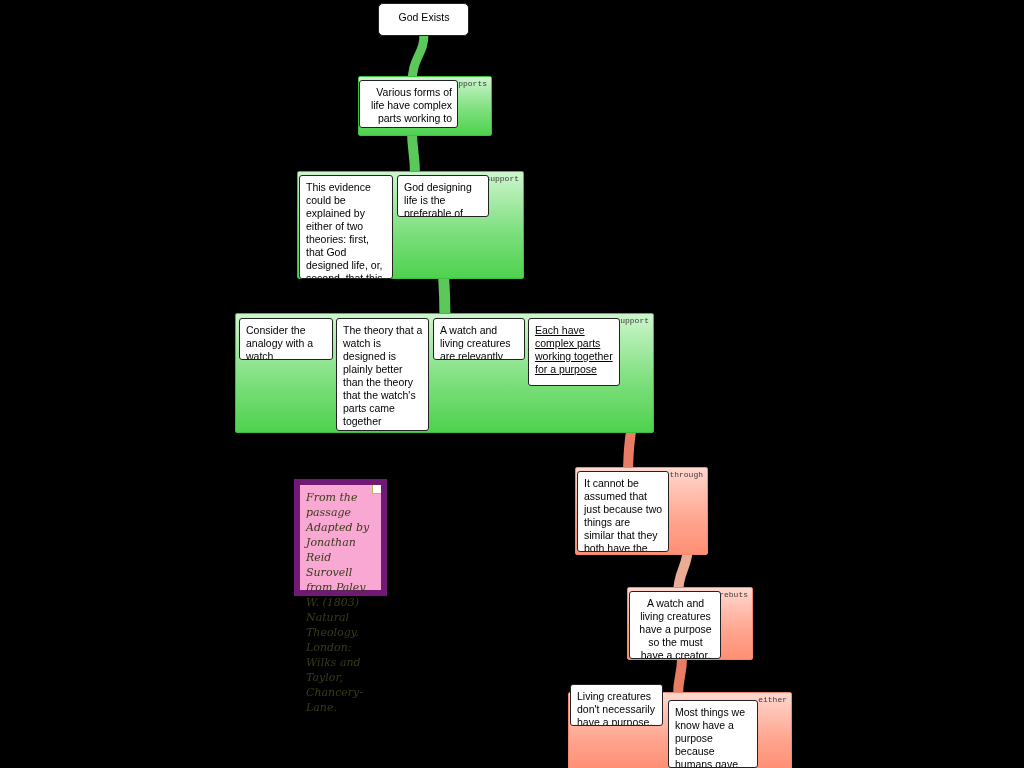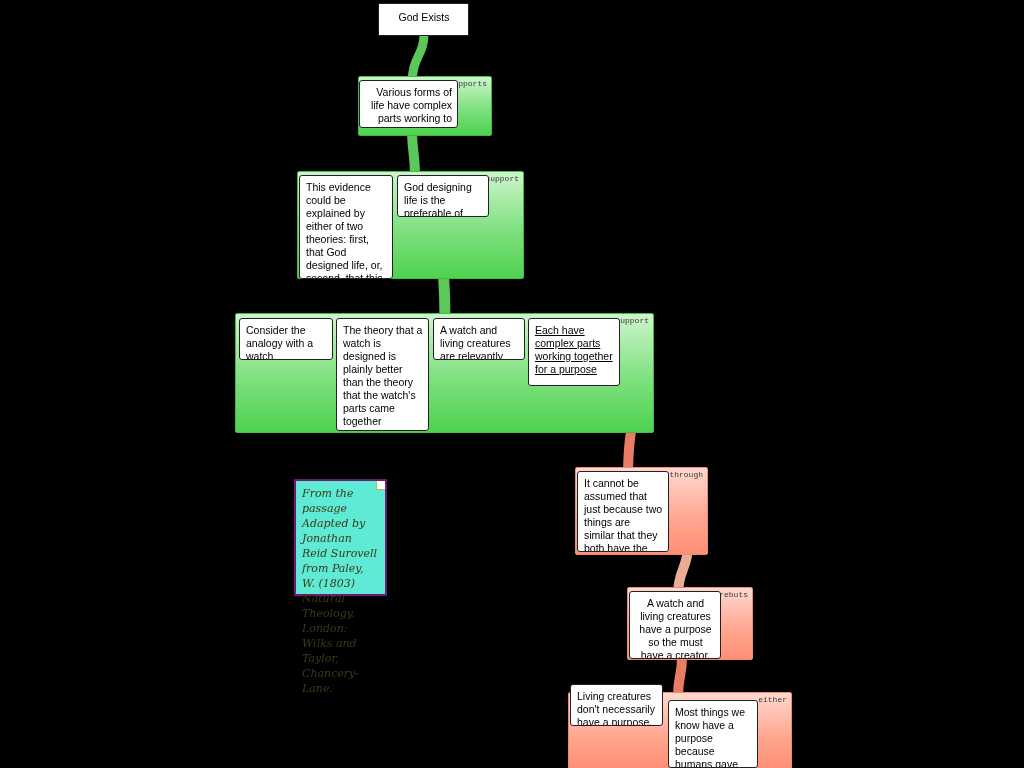--- a/index.html
+++ b/index.html
@@ -43,28 +43,28 @@
     border: 1px solid #222222;
     border-radius: 3px;
     font-size: 10.5px;
     line-height: 13px;
     color: #000000;
     padding: 5px 5px 4px 6px;
     box-sizing: border-box;
     overflow: hidden;
   }
   .node.root {
-    border-radius: 0;
+    border-radius: 5px;
     text-align: center;
     padding-top: 7px;
   }
   .note {
     position: absolute;
-    background: #5eead4;
-    border: 2px solid #701a75;
+    background: #f9a8d4;
+    border: 6px solid #701a75;
     font-family: "DejaVu Serif", serif;
     font-style: italic;
     font-size: 11px;
     line-height: 15px;
     color: #3a3a1a;
     padding: 5px 6px;
     box-sizing: border-box;
   }
   .note-fold {
     position: absolute;

